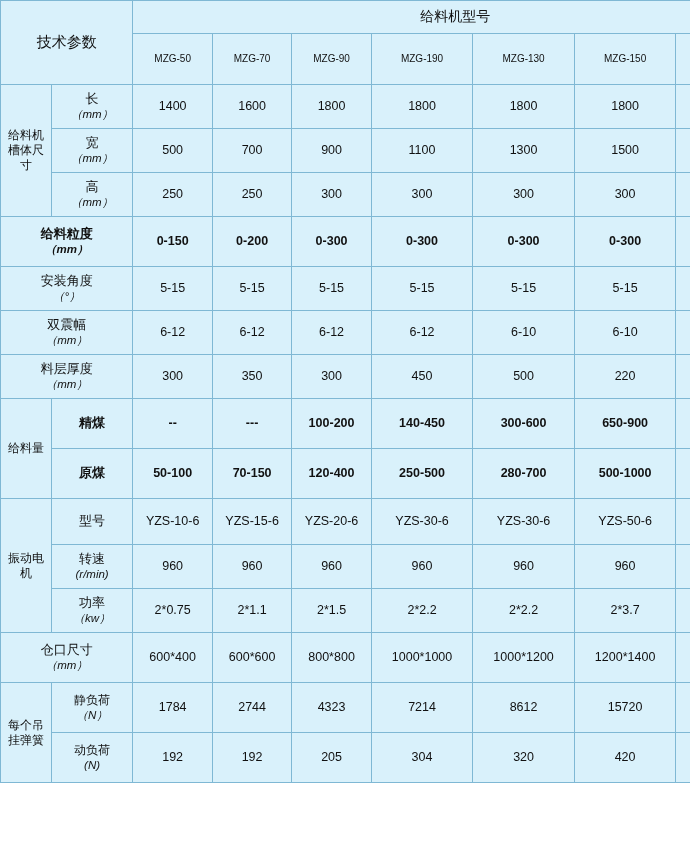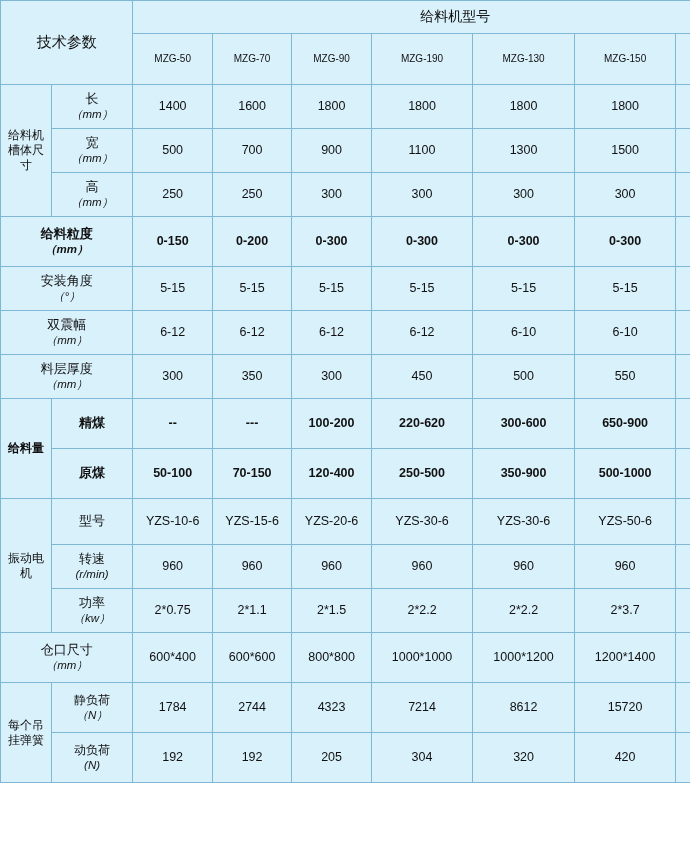--- a/index.html
+++ b/index.html
@@ -53,21 +53,21 @@
   }
   .val {
     font-size: 12.5px;
   }
   .val.bold, .rowlabel.bold {
     font-weight: bold;
   }
   .grp {
     font-size: 12px;
   }
-  .grp.bold { font-weight: bold; }
+  .grp.bold { font-weight: normal; }
   .tall { height: 50px; }
   .tall2 { height: 46px; }
   .r-h44 { height: 44px; }
   .unit {
     display: block;
     font-size: 11.5px;
     font-style: italic;
   }
   .two-line {
     display: block;
@@ -190,42 +190,42 @@
     <tr class="r-h44">
       <td class="rowlabel" colspan="2">
         <span class="two-line">料层厚度</span>
         <span class="unit">（mm）</span>
       </td>
       <td class="val">300</td>
       <td class="val">350</td>
       <td class="val">300</td>
       <td class="val">450</td>
       <td class="val">500</td>
-      <td class="val">550</td>
+      <td class="val">220</td>
       <td class="val">600</td>
     </tr>
 
     <tr class="tall">
       <td class="grp bold" rowspan="2">给料量</td>
       <td class="rowlabel bold">精煤</td>
       <td class="val bold">--</td>
       <td class="val bold">---</td>
       <td class="val bold">100-200</td>
-      <td class="val bold">220-620</td>
+      <td class="val bold">140-450</td>
       <td class="val bold">300-600</td>
       <td class="val bold">650-900</td>
       <td class="val bold">600-1200</td>
     </tr>
     <tr class="tall">
       <td class="rowlabel bold">原煤</td>
       <td class="val bold">50-100</td>
       <td class="val bold">70-150</td>
       <td class="val bold">120-400</td>
       <td class="val bold">250-500</td>
-      <td class="val bold">350-900</td>
+      <td class="val bold">280-700</td>
       <td class="val bold">500-1000</td>
       <td class="val bold">700-1400</td>
     </tr>
 
     <tr class="tall2">
       <td class="grp" rowspan="3">振动电机</td>
       <td class="rowlabel">型号</td>
       <td class="val">YZS-10-6</td>
       <td class="val">YZS-15-6</td>
       <td class="val">YZS-20-6</td>

